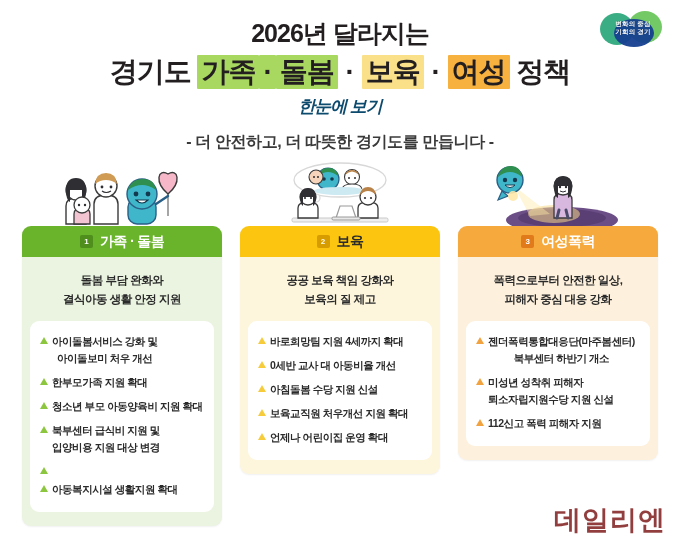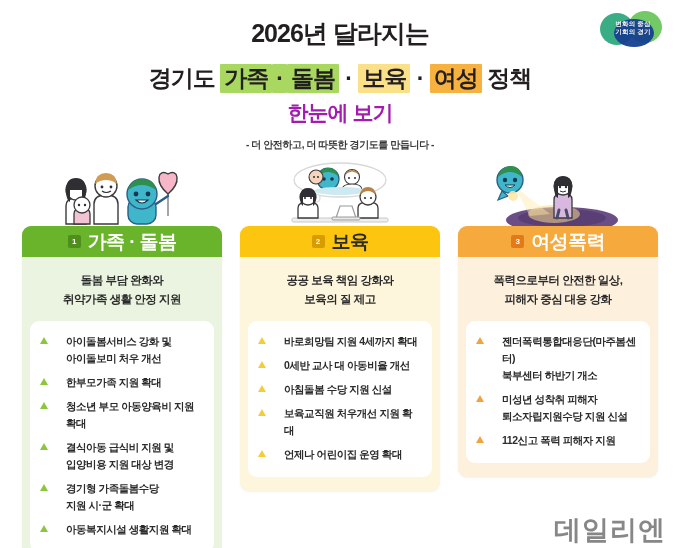--- a/index.html
+++ b/index.html
@@ -27,34 +27,34 @@
     text-shadow:0 0 1px rgba(0,0,0,.35);
   }
 
   
   .title-wrap{padding-top:18px;text-align:center;}
   .t-line1{
     font-size:25px;font-weight:bold;color:#231f20;letter-spacing:-1px;
     line-height:30px;
   }
   .t-line2{
-    font-size:23px;font-weight:bold;color:#231f20;letter-spacing:-1px;
-    line-height:34px;margin-top:13px;
+    font-size:28px;font-weight:bold;color:#231f20;letter-spacing:-1px;
+    line-height:34px;margin-top:7px;
   }
   .t-line2 .hl{padding:1px 4px 2px 4px;border-radius:1px;}
   .hl-green{background:#a9d860;}
   .hl-yellow{background:#fbe08a;}
   .hl-orange{background:#f6b13f;}
   .dot-sep{color:#231f20;padding:0 1px;}
   .t-line3{
-    font-size:21px;font-weight:bold;color:#a21caf;letter-spacing:-1px;
-    line-height:28px;margin-top:4px;
+    font-size:17px;font-weight:bold;color:#0c4a6e;letter-spacing:-1px;
+    line-height:28px;margin-top:4px;font-style:italic;
   }
   .t-sub{
-    font-size:10px;font-weight:bold;color:#3a3a3a;letter-spacing:-0.4px;
+    font-size:16px;font-weight:bold;color:#3a3a3a;letter-spacing:-0.4px;
     margin-top:11px;
   }
 
   
   .cols{
     position:absolute;left:0;top:160px;width:680px;height:388px;
     display:flex;justify-content:space-between;padding:0 22px;box-sizing:border-box;
   }
   .col{width:200px;position:relative;}
 
@@ -65,43 +65,43 @@
     border-radius:9px;overflow:hidden;position:relative;
     box-shadow:0 1px 2px rgba(0,0,0,.06);
   }
   .card-head{
     height:31px;display:flex;align-items:center;justify-content:center;gap:7px;
   }
   .badge{
     width:13px;height:13px;border-radius:2px;display:flex;align-items:center;
     justify-content:center;font-size:8px;font-weight:bold;line-height:1;
   }
-  .card-title{font-size:19px;font-weight:bold;letter-spacing:-0.6px;}
+  .card-title{font-size:14px;font-weight:bold;letter-spacing:-0.6px;}
 
   .card-body{padding:12px 8px 14px 8px;}
   .lead{
     text-align:center;font-size:11.5px;font-weight:bold;color:#2b2b2b;
     line-height:19px;letter-spacing:-0.5px;padding:2px 4px 12px 4px;
   }
   .list-box{
     background:#ffffff;border-radius:9px;padding:12px 10px 14px 10px;
   }
   .item{
-    display:flex;align-items:flex-start;gap:18px;margin-bottom:7px;
+    display:flex;align-items:flex-start;gap:4px;margin-bottom:7px;
   }
   .item:last-child{margin-bottom:0;}
   .tri{
     width:0;height:0;border-left:4.5px solid transparent;border-right:4.5px solid transparent;
     margin-top:4px;flex:0 0 auto;
   }
   .item-text{
     font-size:10.5px;font-weight:bold;color:#2b2b2b;line-height:17px;
     letter-spacing:-0.45px;
   }
-  .item-text .l2{display:block;}
+  .item-text .l2{display:block;text-align:center;}
 
   
   .c1 .card{background:#eaf4e0;}
   .c1 .card-head{background:#6ab42c;}
   .c1 .badge{background:#4f8d1d;color:#ffffff;}
   .c1 .card-title{color:#ffffff;}
   .c1 .tri{border-bottom:7px solid #8cc63f;}
 
   .c2 .card{background:#fdf6dd;}
   .c2 .card-head{background:#fbc510;}
@@ -113,22 +113,22 @@
   .c3 .card-head{background:#f6a93c;}
   .c3 .badge{background:#e07a1b;color:#ffffff;}
   .c3 .card-title{color:#ffffff;}
   .c3 .tri{border-bottom:7px solid #f2a340;}
 
   
   .illus svg{position:absolute;left:0;bottom:0;}
 
   
   .watermark{
-    position:absolute;right:14px;bottom:0;
-    font-size:27px;font-weight:bold;color:#737373;letter-spacing:1px;
+    position:absolute;right:14px;bottom:10px;
+    font-size:27px;font-weight:bold;color:#7f1d1d;letter-spacing:1px;
     opacity:.85;pointer-events:none;
   }
 </style>
 </head>
 <body>
 
 <div class="page">
 
   <div class="logo">
     <div class="logo-blobs">
@@ -198,21 +198,21 @@
       </div>
 
       <div class="card">
         <div class="card-head">
           <span class="badge">1</span>
           <span class="card-title">가족 · 돌봄</span>
         </div>
         <div class="card-body">
           <div class="lead">
             <div>돌봄 부담 완화와</div>
-            <div>취약가족 생활 안정 지원</div>
+            <div>결식아동 생활 안정 지원</div>
           </div>
           <div class="list-box">
             <div class="item">
               <span class="tri"></span>
               <span class="item-text">
                 <span>아이돌봄서비스 강화 및</span>
                 <span class="l2">아이돌보미 처우 개선</span>
               </span>
             </div>
             <div class="item">
@@ -223,30 +223,26 @@
             </div>
             <div class="item">
               <span class="tri"></span>
               <span class="item-text">
                 <span>청소년 부모 아동양육비 지원 확대</span>
               </span>
             </div>
             <div class="item">
               <span class="tri"></span>
               <span class="item-text">
-                <span>결식아동 급식비 지원 및</span>
+                <span>북부센터 급식비 지원 및</span>
                 <span class="l2">입양비용 지원 대상 변경</span>
               </span>
             </div>
             <div class="item">
               <span class="tri"></span>
-              <span class="item-text">
-                <span>경기형 가족돌봄수당</span>
-                <span class="l2">지원 시·군 확대</span>
-              </span>
             </div>
             <div class="item">
               <span class="tri"></span>
               <span class="item-text">
                 <span>아동복지시설 생활지원 확대</span>
               </span>
             </div>
           </div>
         </div>
       </div>

